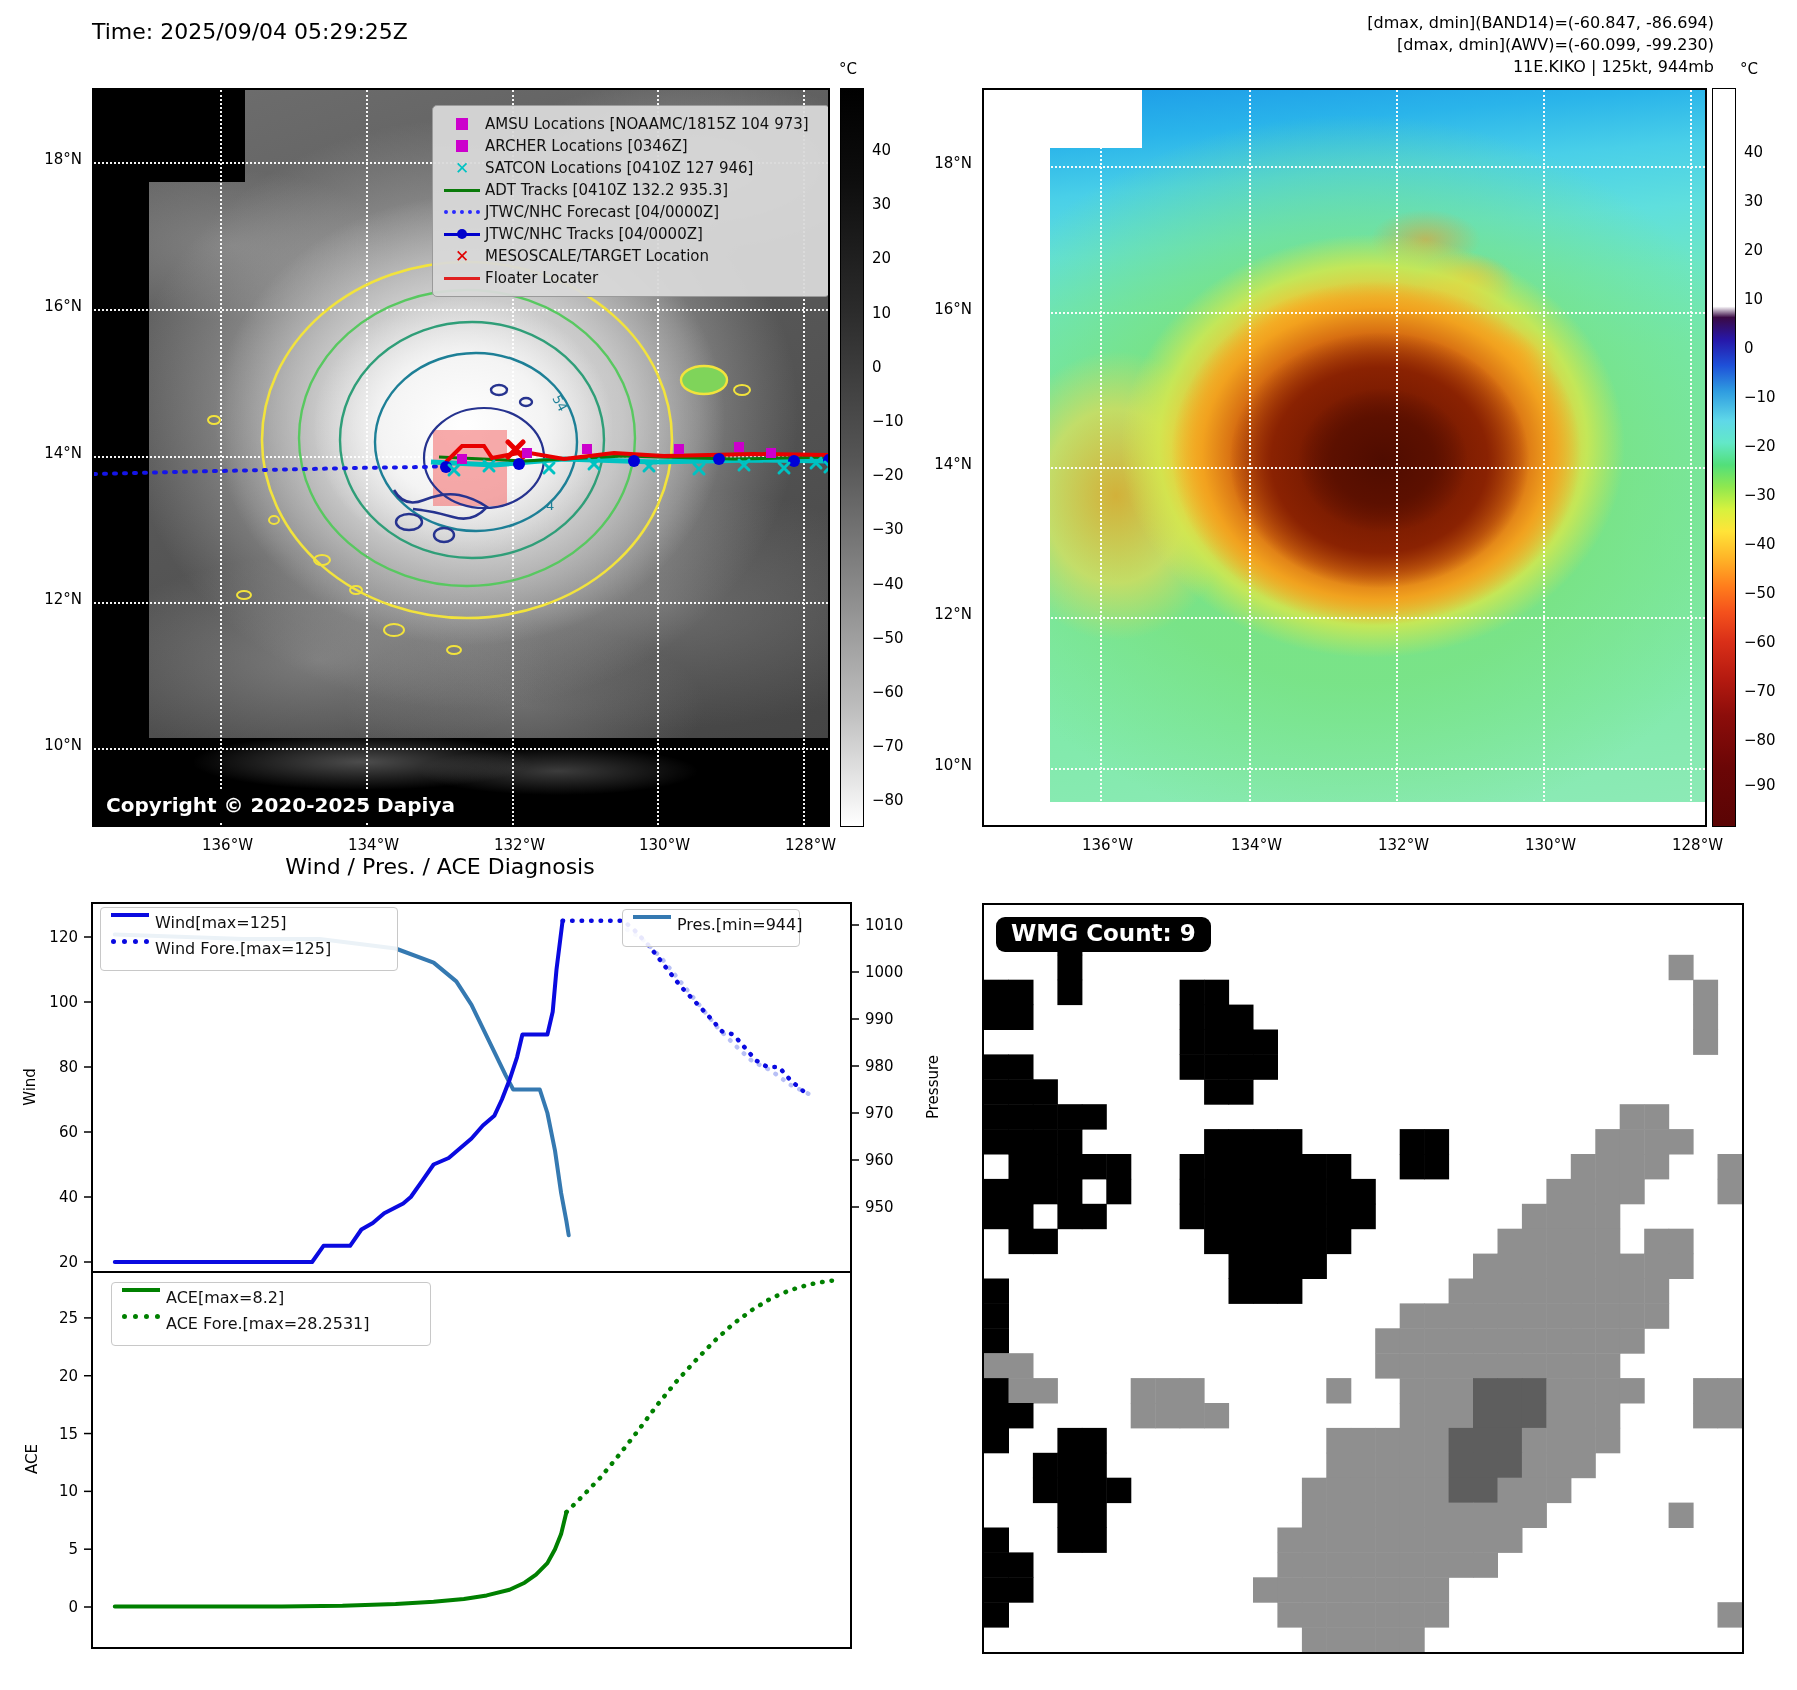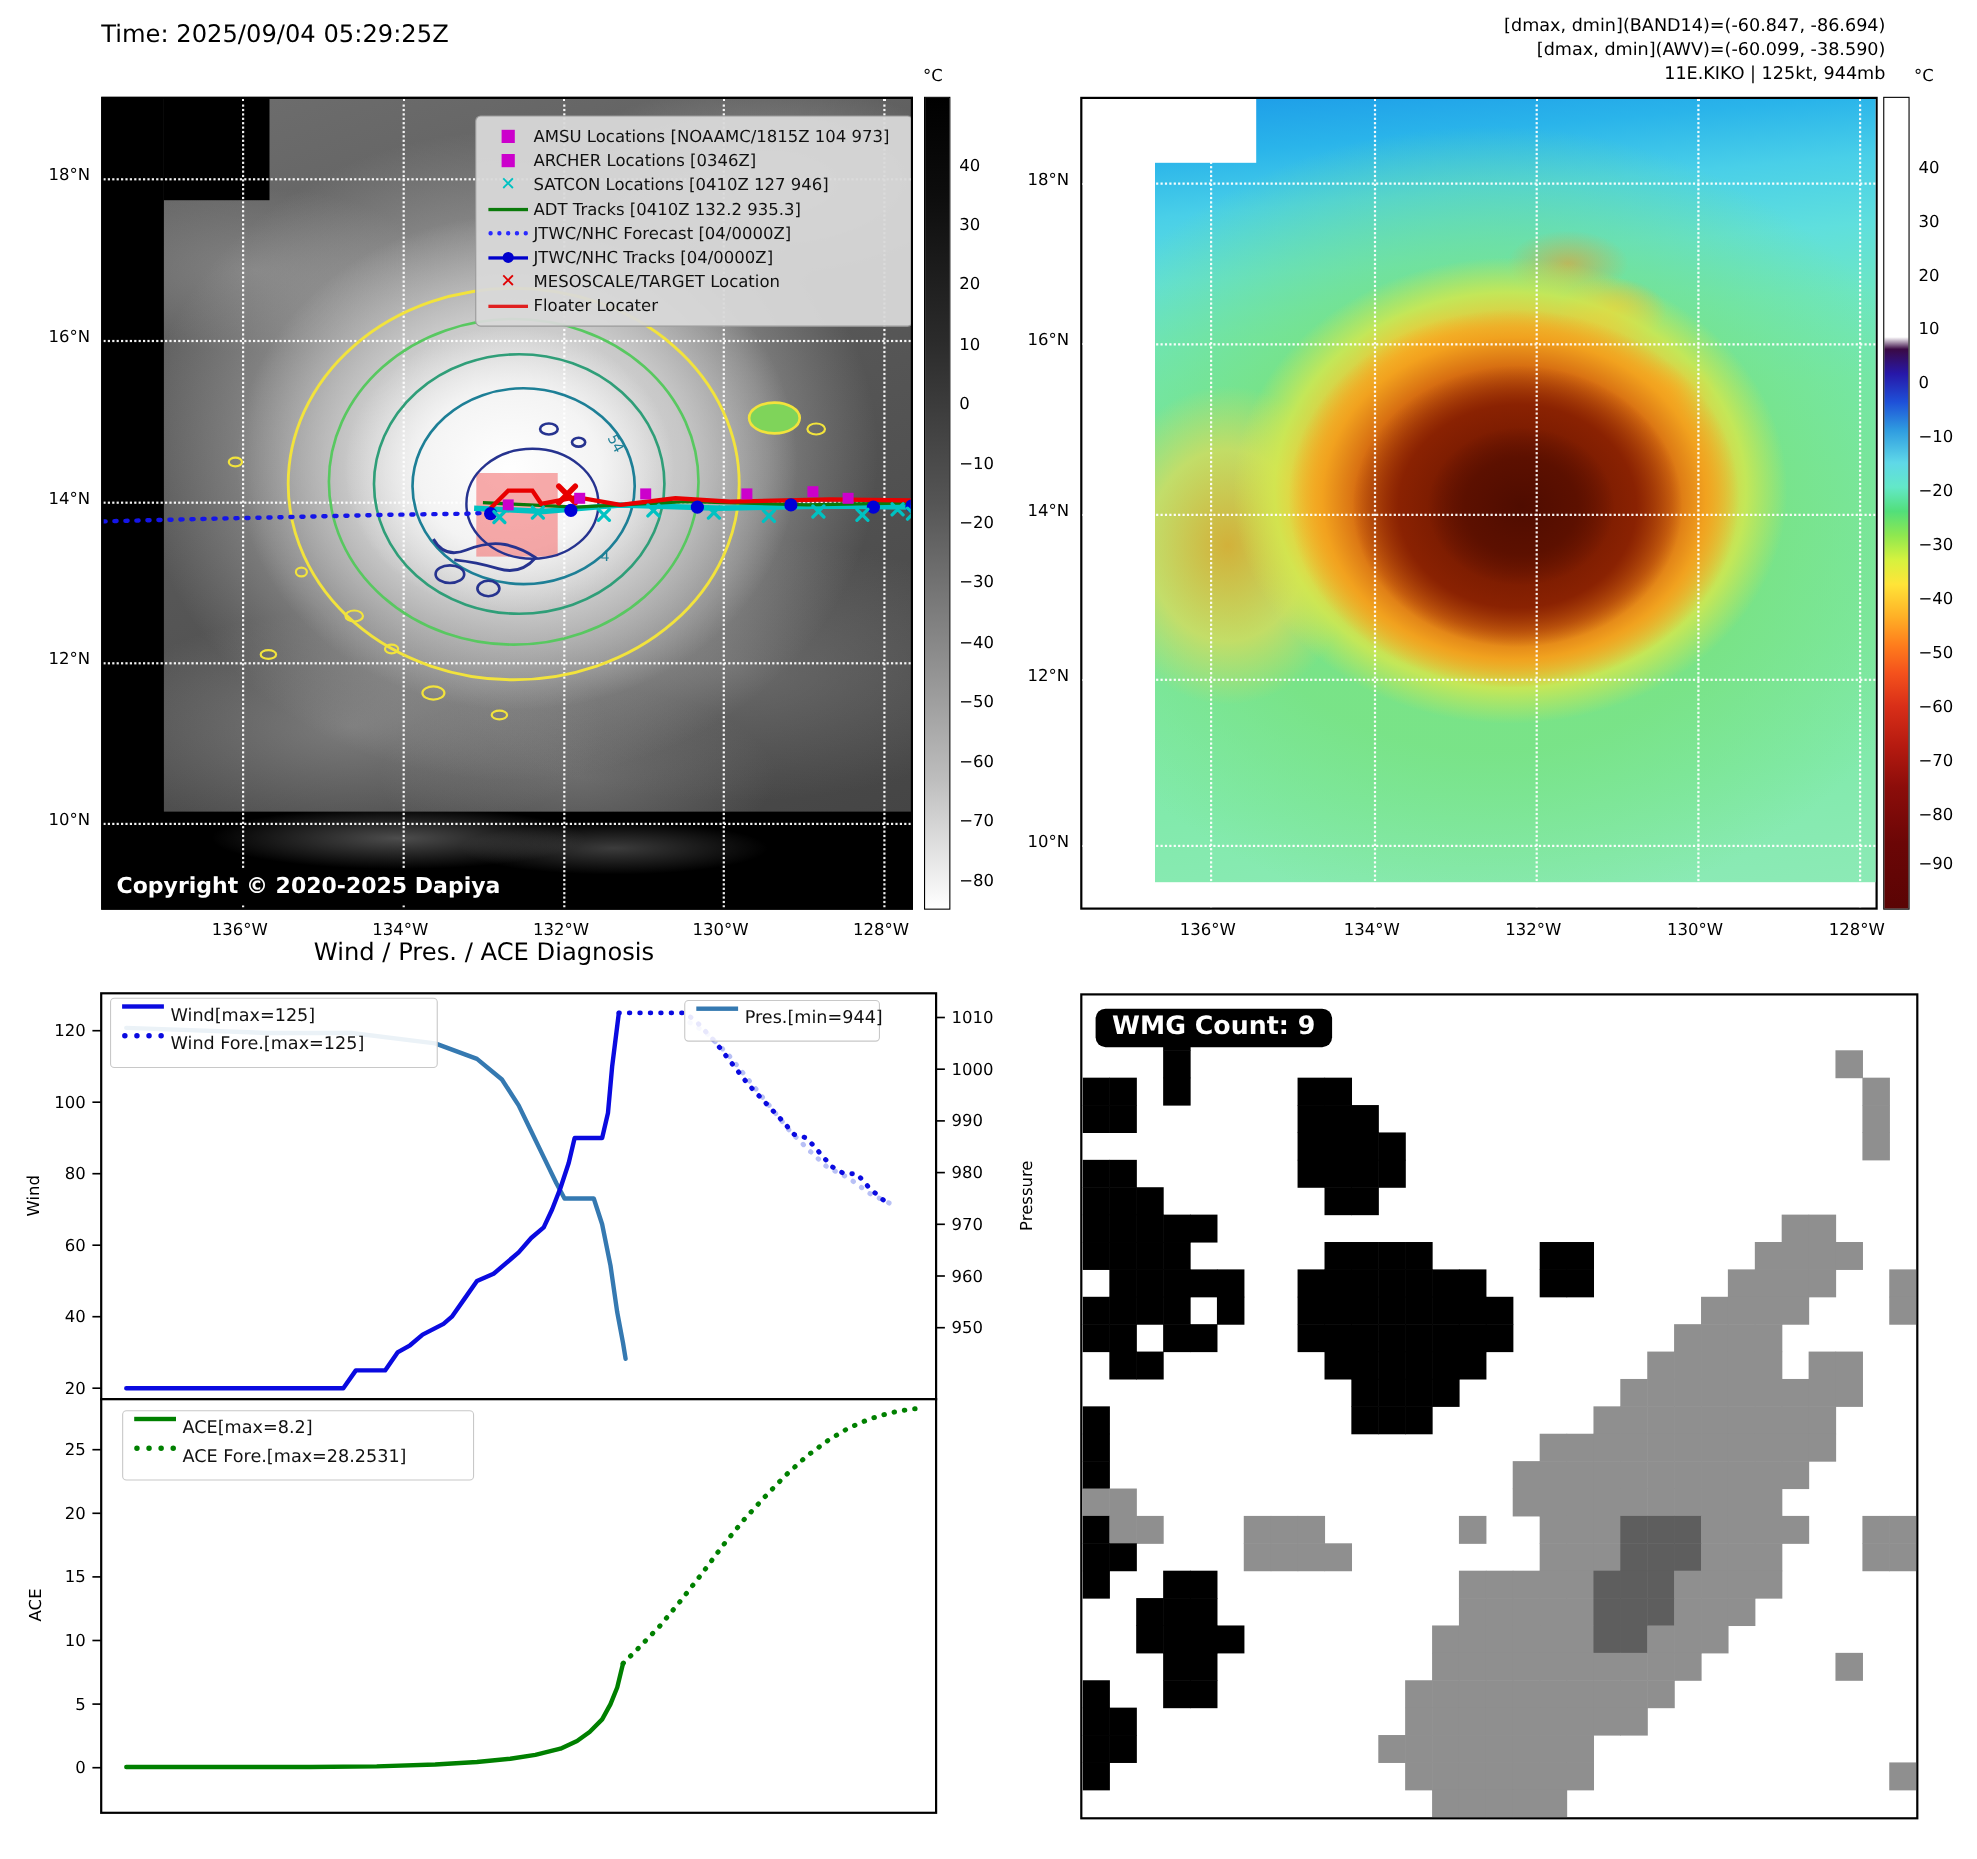--- a/index.html
+++ b/index.html
@@ -4,21 +4,21 @@
 <style>
   html,body{margin:0;padding:0;background:#fff;}
   body{font-family:"DejaVu Sans","Liberation Sans",sans-serif;color:#000;}
   #canvas{position:relative;width:1797px;height:1690px;background:#fff;overflow:hidden;}
   .abs{position:absolute;}
   .panel{position:absolute;border:2px solid #000;box-sizing:border-box;overflow:hidden;background:#000;}
   .hdr-left{position:absolute;left:92px;top:16px;font-size:22px;line-height:32px;color:#000;}
   .hdr-right{position:absolute;right:83px;top:12px;font-size:16px;line-height:22px;text-align:right;color:#000;}
   .maplabel{position:absolute;font-size:15px;color:#000;}
   .lat{width:58px;text-align:right;}
-  .lon{width:70px;text-align:center;}
+  .lon{width:70px;text-align:right;}
   .gridh{position:absolute;left:0;width:100%;border-top:2px dotted rgba(255,255,255,0.95);}
   .gridv{position:absolute;top:0;height:100%;border-left:2px dotted rgba(255,255,255,0.95);}
   .cbar{position:absolute;border:1px solid #000;box-sizing:border-box;}
   .cbar-tick{position:absolute;font-size:15px;color:#000;}
   .cbar-unit{position:absolute;font-size:15px;color:#000;}
   .legendbox{position:absolute;background:rgba(217,217,217,0.94);border:1px solid #9a9a9a;border-radius:5px;padding:7px 10px 7px 6px;box-sizing:border-box;}
   .legrow{display:flex;align-items:center;height:22px;}
   .legmark{width:46px;display:flex;justify-content:center;align-items:center;flex:0 0 46px;}
   .legtext{font-size:15px;color:#111;white-space:nowrap;}
   .copyright{position:absolute;background:#000;color:#fff;font-weight:bold;font-size:20px;padding:3px 13px 6px 10px;border-radius:6px;white-space:nowrap;}
@@ -35,21 +35,21 @@
 </head>
 <body>
 
 <div id="canvas">
 
   <div class="hdr-left">
     <div>Time: 2025/09/04 05:29:25Z</div>
   </div>
   <div class="hdr-right">
     <div>[dmax, dmin](BAND14)=(-60.847, -86.694)</div>
-    <div>[dmax, dmin](AWV)=(-60.099, -38.590)</div>
+    <div>[dmax, dmin](AWV)=(-60.099, -99.230)</div>
     <div>11E.KIKO | 125kt, 944mb</div>
   </div>
 
   <div class="panel" id="leftMap" style="left:92px;top:88px;width:738px;height:739px;">
     <div class="abs" style="left:55px;top:0;width:683px;height:648px;
       background:
         radial-gradient(ellipse 150px 130px at 46% 52%, rgba(255,255,255,0.98), rgba(246,246,246,0.92) 55%, rgba(235,235,235,0) 100%),
         radial-gradient(ellipse 255px 225px at 47% 51%, rgba(236,236,236,0.92), rgba(216,216,216,0.75) 60%, rgba(200,200,200,0) 100%),
         radial-gradient(ellipse 335px 295px at 46% 50%, rgba(206,206,206,0.8), rgba(170,170,170,0.5) 70%, rgba(150,150,150,0) 100%),
         radial-gradient(ellipse 200px 90px at 80% 12%, rgba(165,165,165,0.7), rgba(120,120,120,0) 100%),

